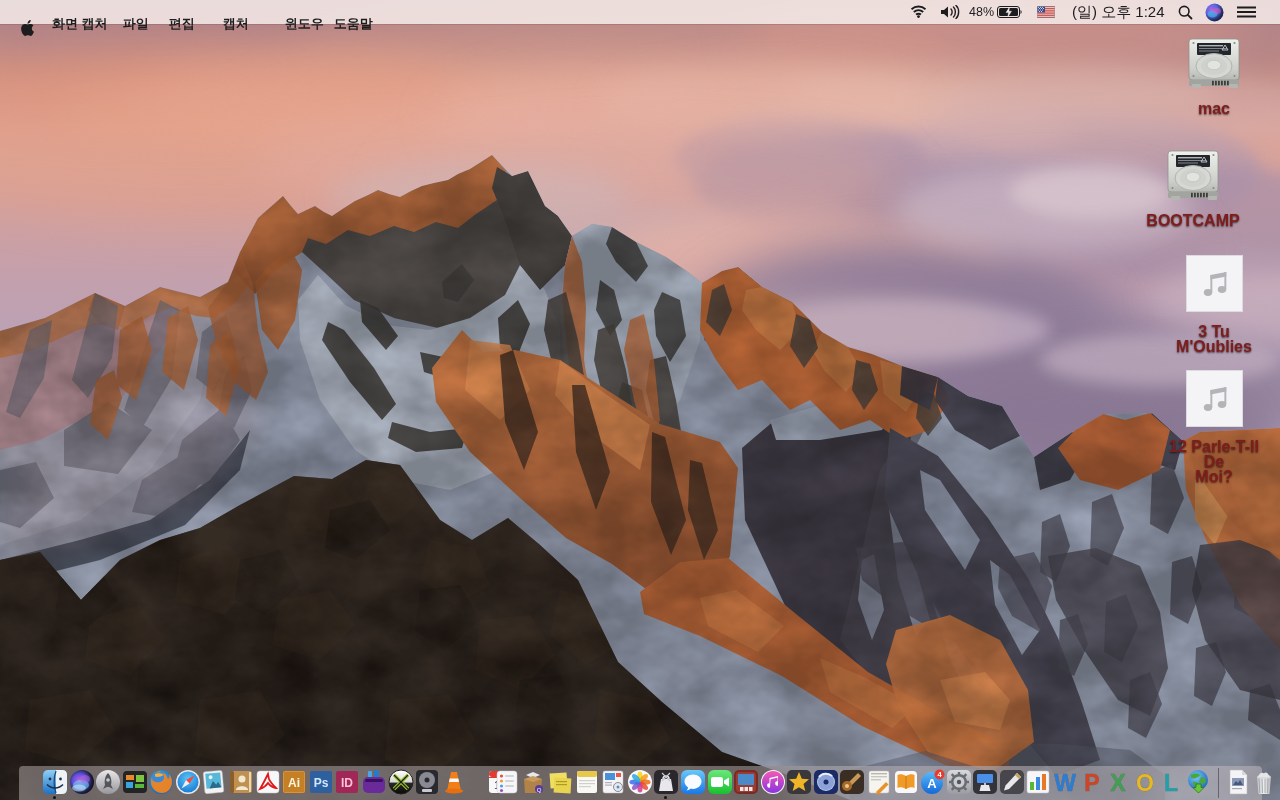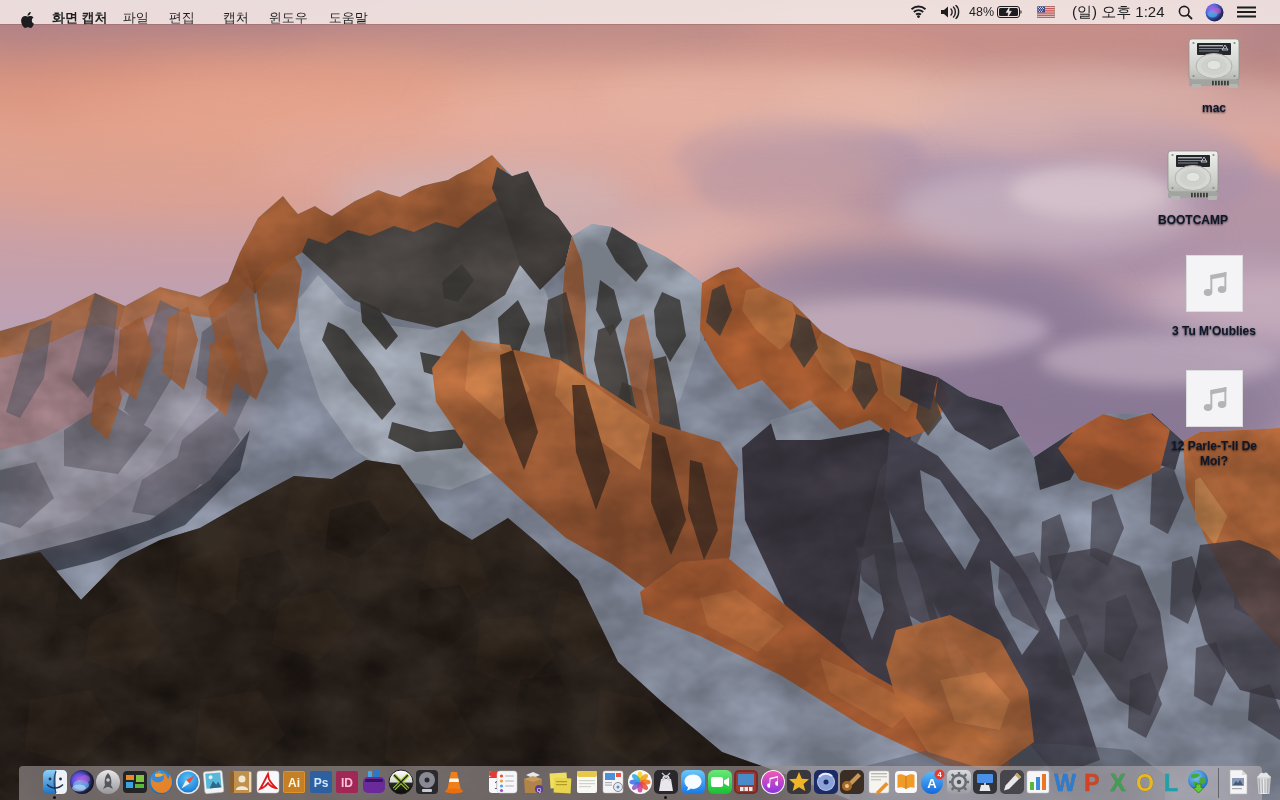--- a/index.html
+++ b/index.html
@@ -1,24 +1,24 @@
 <!DOCTYPE html>
 <html><head><meta charset="utf-8">
 <style>
 html,body{margin:0;padding:0;width:1280px;height:800px;overflow:hidden;background:#b3a6c0;
 font-family:"Liberation Sans",sans-serif;}
 #wall{position:absolute;left:0;top:0;width:1280px;height:800px;}
 
 #mb{position:absolute;left:0;top:0;width:1280px;height:24px;background:rgba(248,240,238,0.82);backdrop-filter:blur(25px);
 box-shadow:0 0.5px 0 rgba(120,80,80,0.55);z-index:30;color:#1d1d1f;font-size:13px;}
-#mb .l{position:absolute;left:0;top:0;height:36px;display:flex;align-items:center;}
-#mb .mi{display:inline-block;line-height:24px;}
+#mb .l{position:absolute;left:0;top:0;height:36px;display:flex;align-items:flex-end;}
+#mb .mi{display:inline-block;line-height:24px;font-weight:bold;}
 
 .dico{position:absolute;width:110px;text-align:center;z-index:10;}
-.dico .lbl{margin-top:12px;font-size:12px;font-weight:bold;color:#0f172a;line-height:15px;
+.dico .lbl{margin-top:12px;font-size:16px;font-weight:bold;color:#7f1d1d;line-height:15px;
 text-shadow:0 1px 2px rgba(0,0,0,0.65);}
 
 #dock{position:absolute;left:19px;top:766px;width:1243px;height:37px;z-index:20;
 background:rgba(205,195,197,0.45);backdrop-filter:blur(22px) saturate(1.1);border-radius:4px;}
 #dock .ic{position:absolute;top:3px;width:26px;height:26px;}
 .dot{position:absolute;top:30px;width:3px;height:3px;border-radius:50%;background:#111;}
 </style></head>
 <body>
 <svg id="wall" viewBox="0 0 1280 800" preserveAspectRatio="none">
 <defs>
@@ -325,22 +325,22 @@
 <div id="mb">
  <div class="l">
   <span style="width:21px"></span>
   <svg width="13" height="16" viewBox="0 0 13 16" style="margin-top:3px">
         <path fill="#1d1d1f" d="M10.8,8.5c0-2 1.6-2.9 1.7-3 -0.9-1.4-2.4-1.6-2.9-1.6 -1.2-0.1-2.4 0.7-3 0.7 -0.6,0-1.6-0.7-2.6-0.7 -1.3,0-2.6,0.8-3.2,2 -1.4,2.4-0.4,6 1,8 0.7,1 1.5,2.1 2.5,2 1,0 1.4-0.6 2.6-0.6 1.2,0 1.5,0.6 2.6,0.6 1.1,0 1.8-1 2.4-2 0.8-1.1 1.1-2.2 1.1-2.3C12.9,11.6 10.8,10.8 10.8,8.5zM8.9,2.6c0.5-0.7 0.9-1.6 0.8-2.6 -0.8,0-1.7,0.5-2.3,1.2C6.9,1.8 6.4,2.8 6.5,3.7 7.4,3.8 8.3,3.3 8.9,2.6z"></path>
       </svg>
   <span class="mi" style="font-weight:bold;margin-left:18px">화면 캡처</span>
   <span class="mi" style="margin-left:15px">파일</span>
   <span class="mi" style="margin-left:20px">편집</span>
   <span class="mi" style="margin-left:28px">캡처</span>
-  <span class="mi" style="margin-left:20px">윈도우</span>
-  <span class="mi" style="margin-left:21px">도움말</span>
+  <span class="mi" style="margin-left:36px">윈도우</span>
+  <span class="mi" style="margin-left:10px">도움말</span>
  </div>
  <div id="mbr">
 <svg style="position:absolute;left:910px;top:5px" width="17" height="13" viewBox="0 0 17 13">
         <g fill="none" stroke="#1d1d1f" stroke-width="1.7">
           <path d="M1.5,4.2 C5.5,0.6 11.5,0.6 15.5,4.2" stroke-width="1.9"></path>
           <path d="M3.8,7 C6.6,4.6 10.4,4.6 13.2,7" stroke-width="1.9"></path>
           <path d="M6,9.6 C7.6,8.4 9.4,8.4 11,9.6" stroke-width="1.9"></path>
         </g>
         <circle cx="8.5" cy="11.6" r="1.4" fill="#1d1d1f"></circle>
       </svg>

